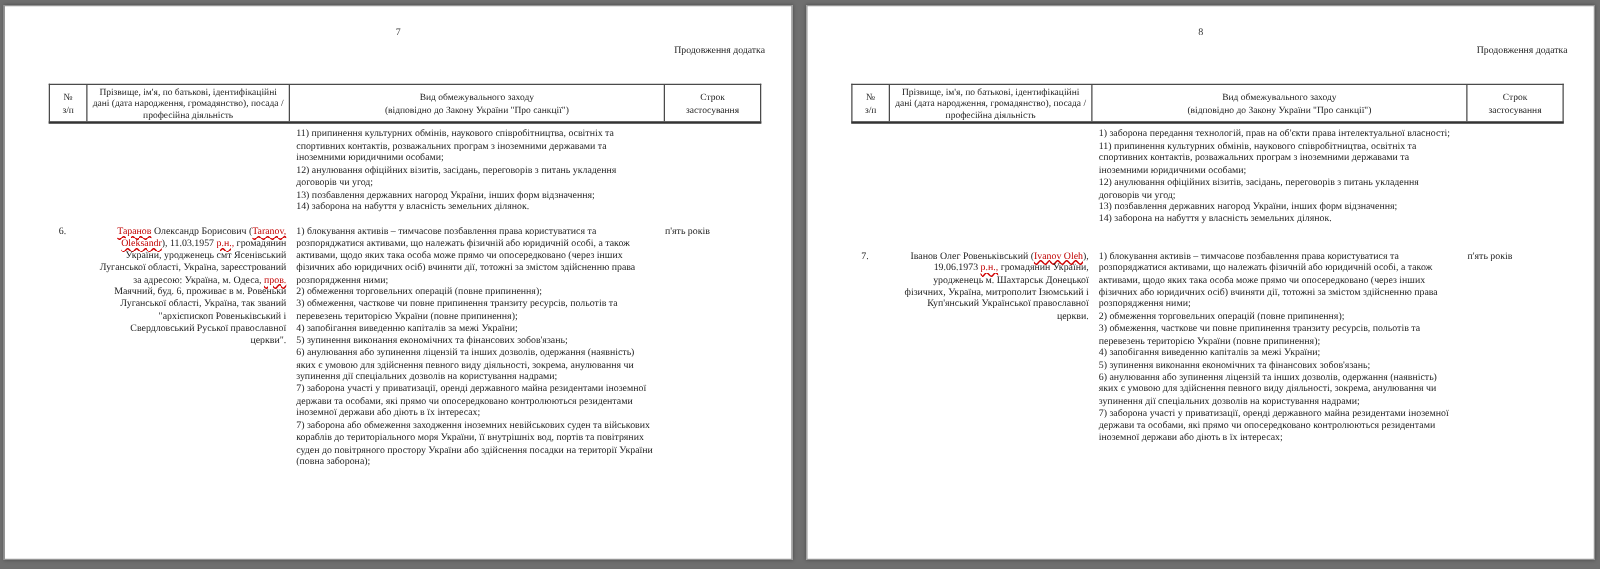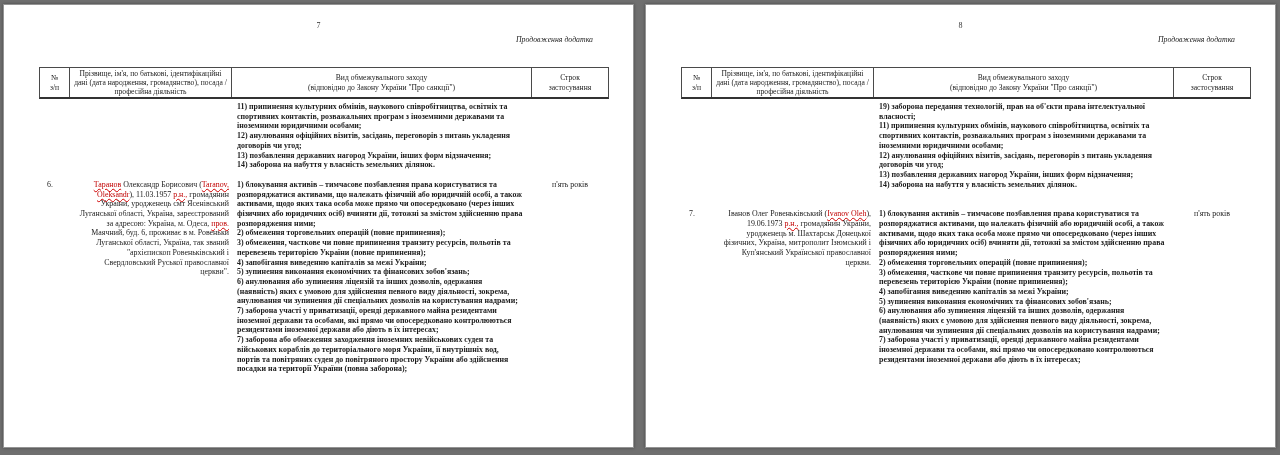--- a/index.html
+++ b/index.html
@@ -16,22 +16,22 @@
     box-shadow:0 0 3px rgba(0,0,0,.35);
   }
   .page-left  { left:3px; }
   .page-right { left:645px; }
 
   .page-number {
     position:absolute; top:16px; left:0; width:100%;
     text-align:center; font-size:8px; color:#333;
   }
   .continuation-note {
-    position:absolute; top:30px; right:40px;
-    font-size:7.8px; color:#222;font-style:italic;
+    position:absolute; top:30px; right:21px;
+    font-size:7.8px; color:#222;
   }
 
   .sanctions-table { position:absolute; top:62px; left:35px; width:570px; }
 
   .tbl-header {
     display:flex; width:570px; height:32px;
     border:1px solid #4a4a4a; border-bottom:2px solid #333;
   }
   .tbl-header .hcell {
     display:flex; align-items:center; justify-content:center;
@@ -46,22 +46,22 @@
   .hc-term     { width:76px; }
 
   .tbl-body { width:570px; padding-left:1px; font-size:7.9px; line-height:9.7px; }
   .body-row { display:grid; grid-template-columns:30px 162px 300px 76px; }
   .carryover-row { padding-top:3px; }
   .entry-row-p7 { margin-top:10px; }
   .entry-row-p8 { margin-top:20px; }
 
   .cell-num   { padding-left:7px; }
   .cell-name  { padding:0 3px 0 4px; text-align:right; }
-  .cell-meas  { padding:0 9px 0 5px;font-weight:bold; }
-  .cell-term  { text-align:center; padding-top:0; }
+  .cell-meas  { padding:0 9px 0 5px; }
+  .cell-term  { text-align:left; padding-top:0; }
 
   .m-item { margin:0; }
 
   .red-ins {
     color:#c00000;
     text-decoration-line:underline;
     text-decoration-style:wavy;
     text-decoration-color:#d00000;
     text-decoration-thickness:1px;
     text-underline-offset:1px;
@@ -132,21 +132,21 @@
 (відповідно до Закону України "Про санкції")</div>
         <div class="hcell hc-term">Строк
 застосування</div>
       </div>
 
       <div class="tbl-body">
         <div class="body-row carryover-row">
           <div class="cell-num"></div>
           <div class="cell-name"></div>
           <div class="cell-meas">
-              <div class="m-item">19) заборона передання технологій, прав на об'єкти права інтелектуальної власності;</div>
+              <div class="m-item">1) заборона передання технологій, прав на об'єкти права інтелектуальної власності;</div>
               <div class="m-item">11) припинення культурних обмінів, наукового співробітництва, освітніх та спортивних контактів, розважальних програм з іноземними державами та іноземними юридичними особами;</div>
               <div class="m-item">12) анулювання офіційних візитів, засідань, переговорів з питань укладення договорів чи угод;</div>
               <div class="m-item">13) позбавлення державних нагород України, інших форм відзначення;</div>
               <div class="m-item">14) заборона на набуття у власність земельних ділянок.</div>
             </div>
           <div class="cell-term"></div>
         </div>
 
         <div class="body-row entry-row-p8">
           <div class="cell-num">7.</div>

